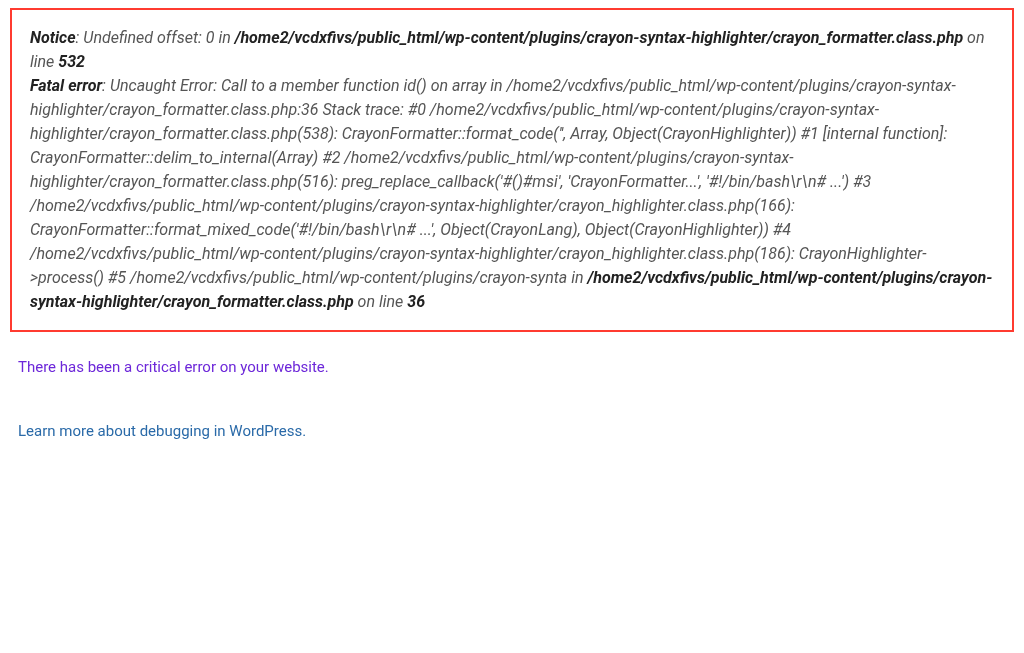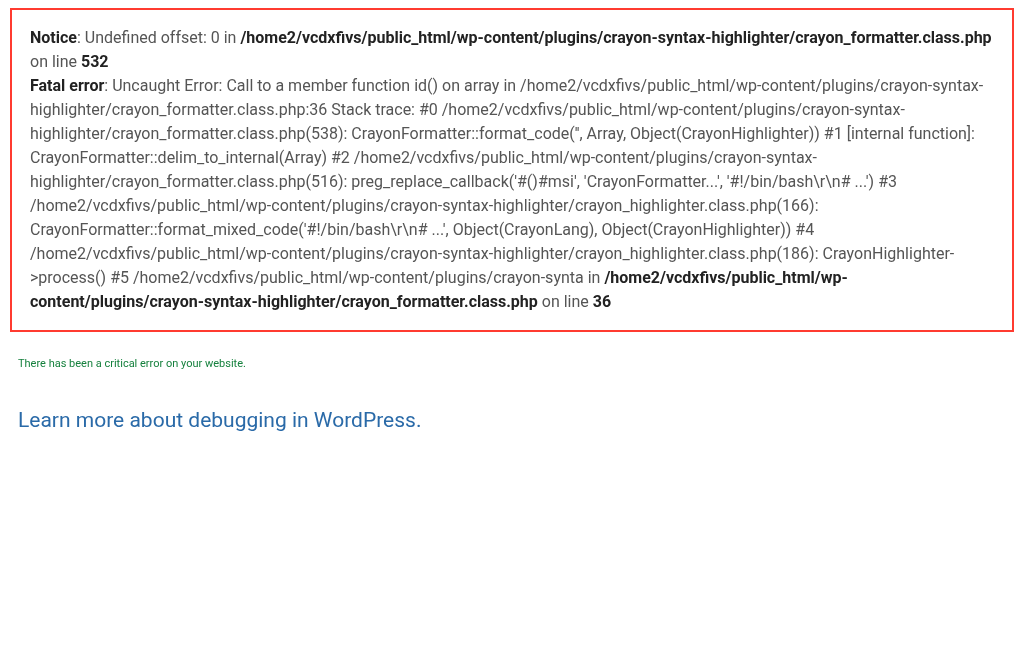--- a/index.html
+++ b/index.html
@@ -17,37 +17,38 @@
     }
     .error-box {
       border: 2px solid #ff3b30;
       padding: 16px 18px;
       margin-bottom: 24px;
       word-wrap: break-word;
     }
     .error-block {
       margin-bottom: 0;
       color: #555;
+      font-style: italic;
     }
     .error-block + .error-block {
     }
     .bold {
       font-weight: 700;
       color: #222;
     }
     .critical-msg {
-      color: #15803d;
-      font-size: 11px;
-      margin-bottom: 32px;
+      color: #6d28d9;
+      font-size: 15px;
+      margin-bottom: 40px;
       padding-left: 8px;
     }
     .debug-link {
       color: #2a6aa8;
       text-decoration: none;
-      font-size: 21px;
+      font-size: 15px;
       cursor: pointer;
       padding-left: 8px;
     }
   </style>
 </head>
 <body>
 
 
 
 <div class="error-box">

